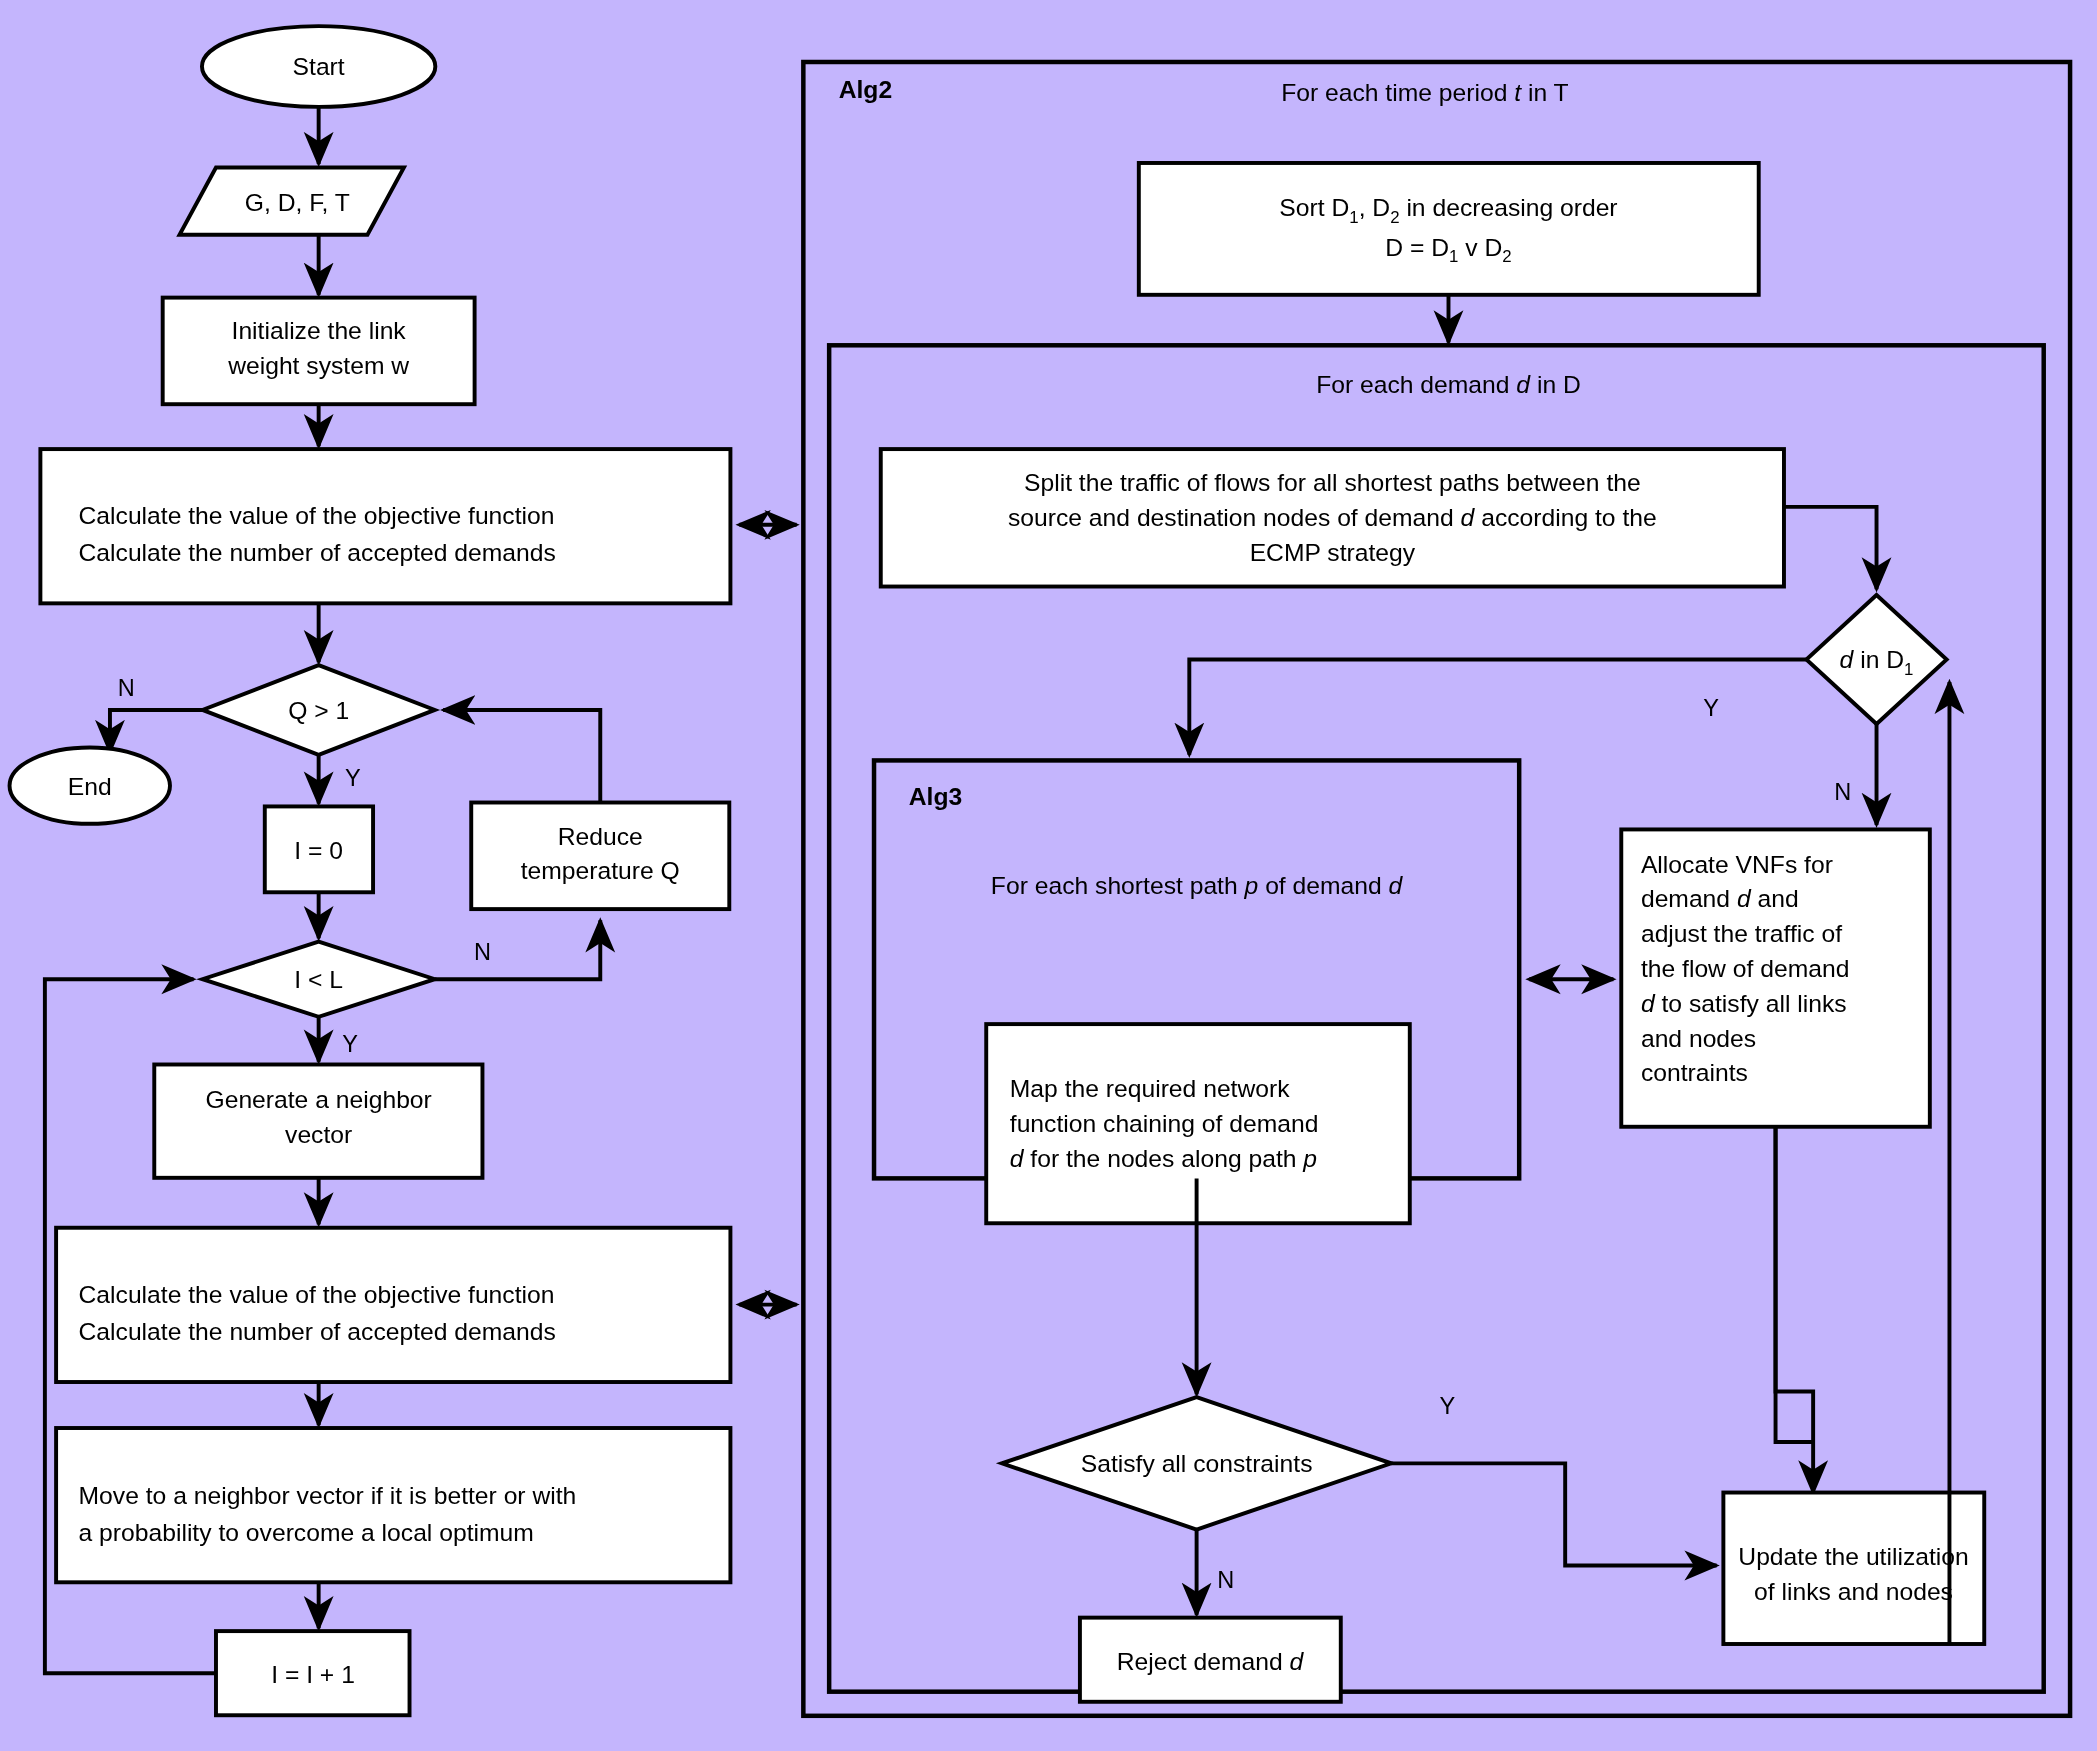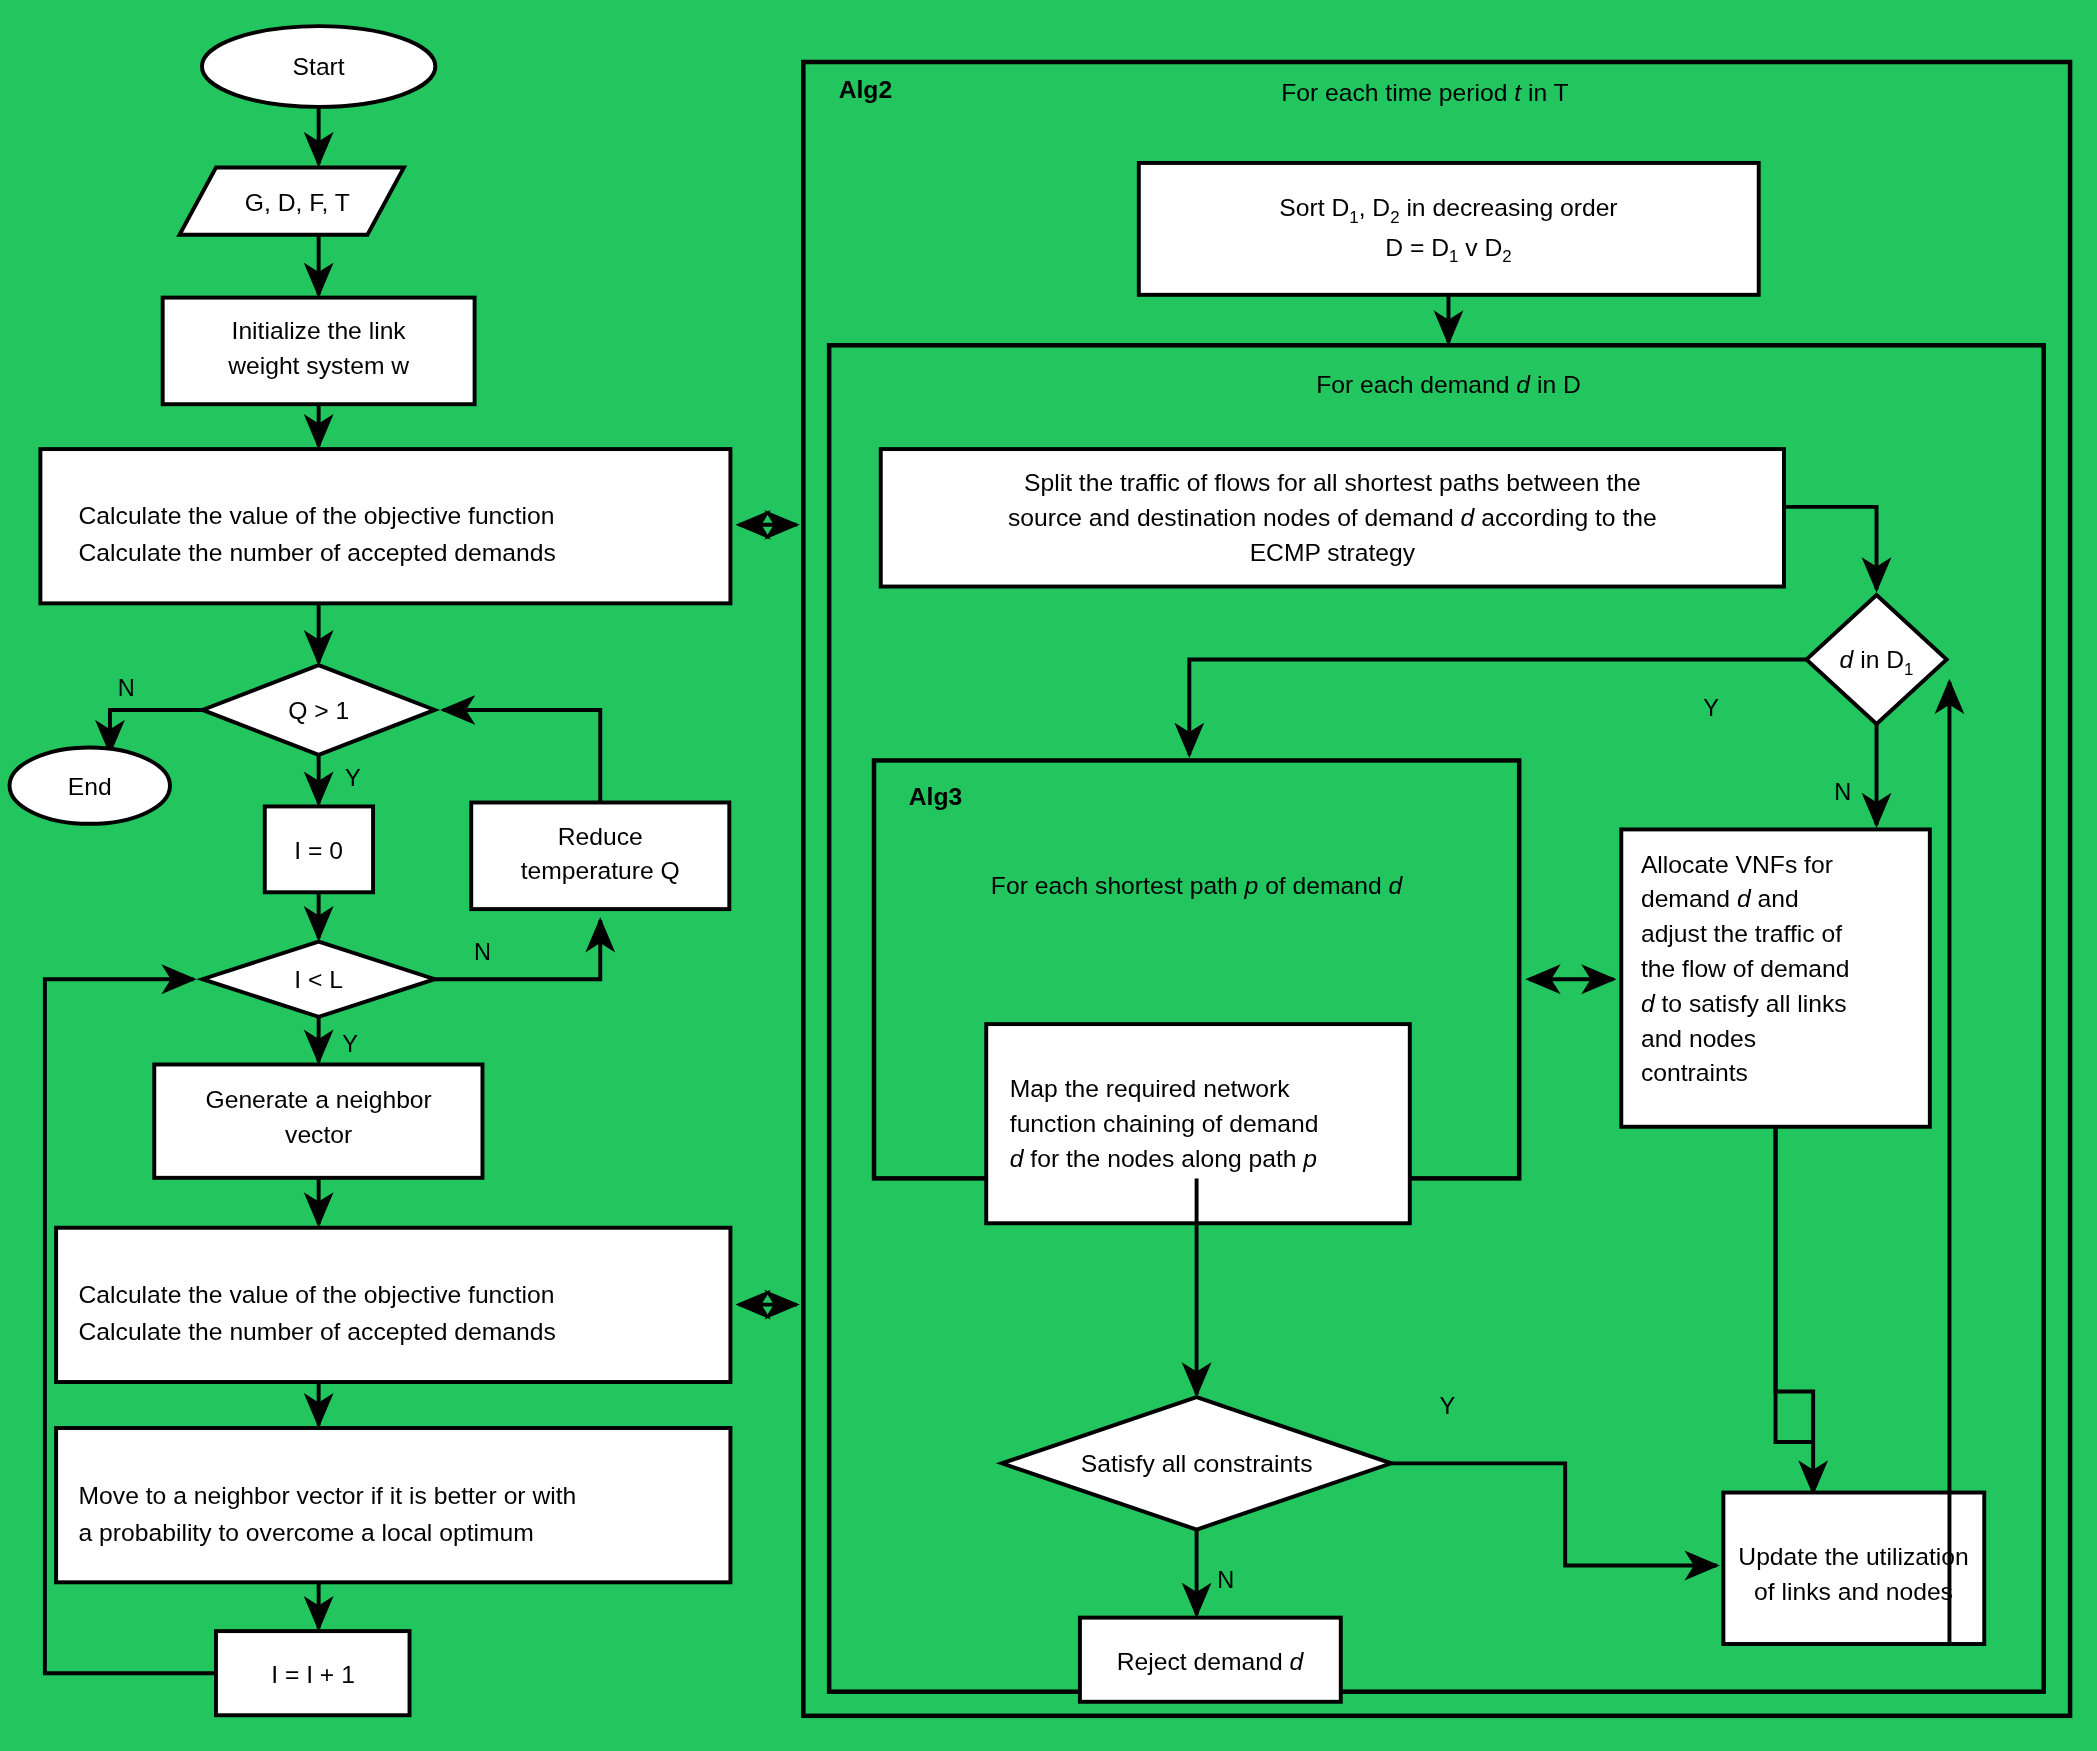--- a/index.html
+++ b/index.html
@@ -1,16 +1,16 @@
 <!DOCTYPE html>
 <html style="font-size:9px"><head>
 <meta charset="utf-8">
 <style>
   html,body{margin:0;padding:0;background:#ffffff;}
-  #root{position:relative;width:2097px;height:1752px;background:#22c55e;
+  #root{position:relative;width:2097px;height:1752px;background:#c4b5fd;
         font-family:"Liberation Sans", sans-serif;}
   svg{position:absolute;left:0;top:0;width:2097px;height:1752px;}
   text{font-family:"Liberation Sans", sans-serif; fill:#000000;}
   .t{font-size:44px;}
   .tb{font-size:44px;font-weight:bold;}
   .ti{font-size:44px;font-style:italic;}
   .sub{font-size:30px;}
   .lbl{font-size:42px;}
   .shape{fill:#ffffff;stroke:#000000;stroke-width:7;}
   .panel{fill:none;stroke:#000000;stroke-width:8;}

